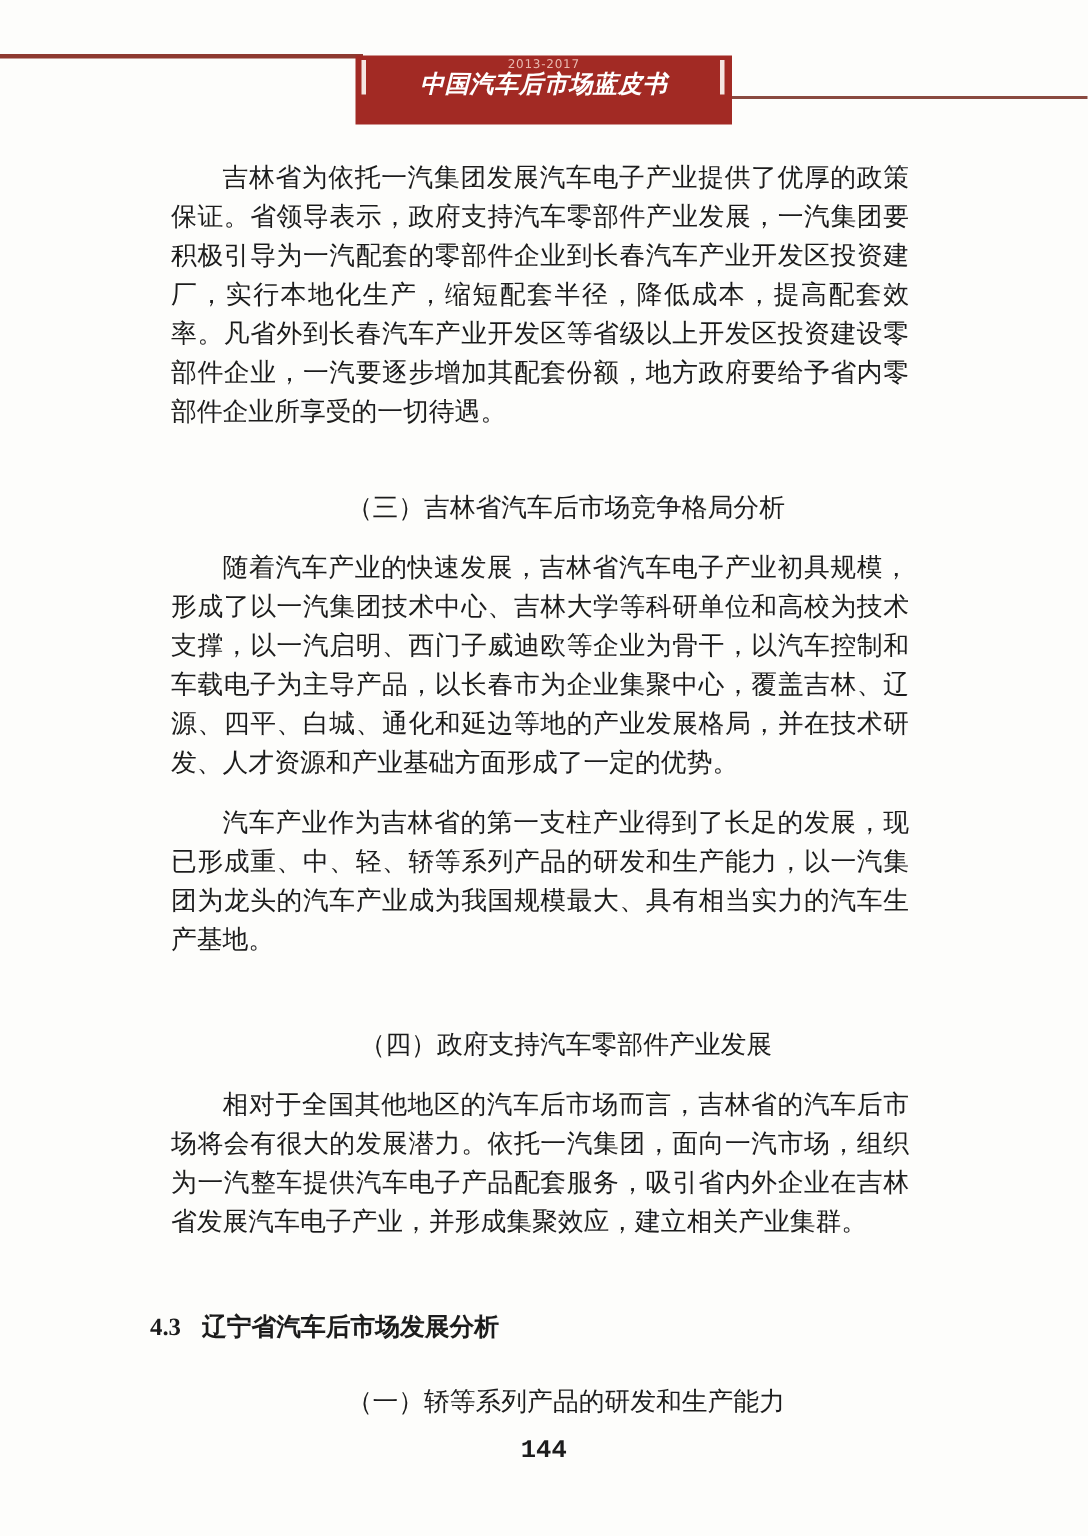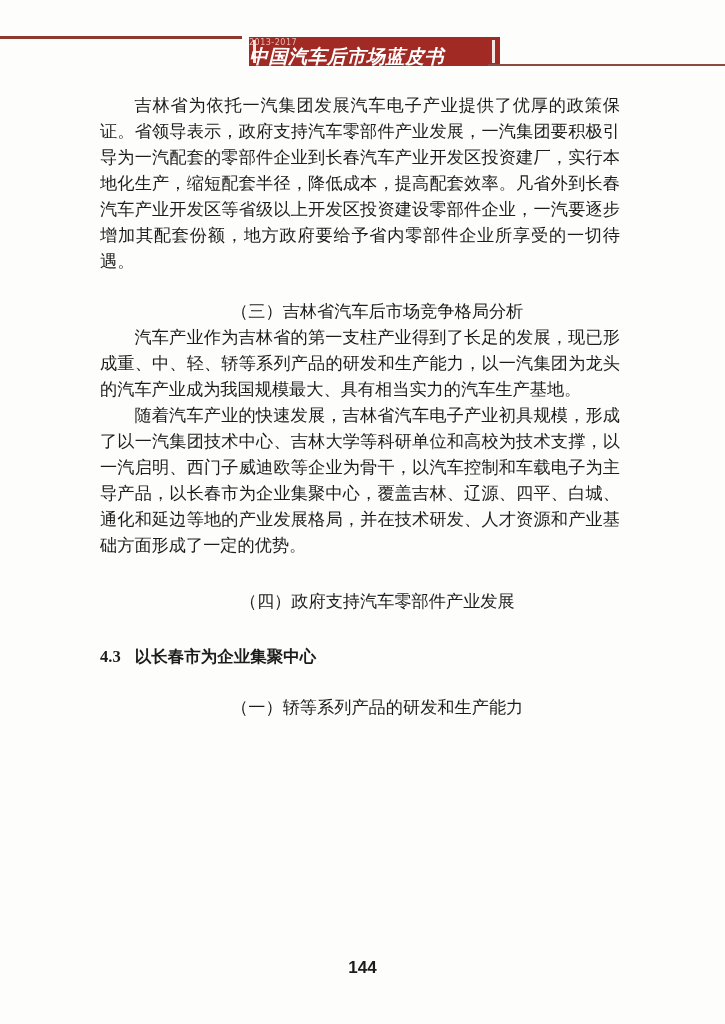--- a/index.html
+++ b/index.html
@@ -5,78 +5,79 @@
   html, body { margin: 0; padding: 0; }
   body {
     width: 725px; height: 1024px; position: relative; overflow: hidden;
     background: #fdfdfb;
     font-family: "DejaVu Serif", "Liberation Serif", serif;
     color: #1c1c1c;
   }
   .hdr-line-left { position: absolute; left: 0; top: 36px; width: 242px; height: 3px; background: #8e3a30; }
   .hdr-line-right { position: absolute; left: 488px; top: 64px; width: 237px; height: 2px; background: #8a4a40; }
   .hdr-box {
-    position: absolute; left: 249px; top: 37px; width: 251px; height: 29px;
-    background: #a22a24; color: #fff;
+    position: absolute; left: 237px; top: 37px; width: 251px; height: 46px;
+    background: #a22a24; text-align: center; color: #fff;
   }
   .hdr-bar { position: absolute; top: 3px; width: 3px; height: 23px; background: #f4e6e2; }
   .hdr-bar.l { left: 4px; }
   .hdr-bar.r { right: 5px; }
   .hdr-years {
     position: absolute; left: 0; right: 0; top: 1px;
     font-family: "DejaVu Sans", sans-serif; font-size: 8px; letter-spacing: 0.5px;
     color: #e9b9b0; line-height: 10px;
   }
   .hdr-title {
     position: absolute; left: 0; right: 0; top: 11px;
-    font-family: "DejaVu Sans", sans-serif; font-size: 19px; font-weight: bold; font-style: italic;
+    font-family: "DejaVu Sans", sans-serif; font-size: 16px; font-weight: bold; font-style: italic;
     letter-spacing: 0.5px; line-height: 16px; color: #fff;
   }
   .content { position: absolute; left: 100px; top: 92px; width: 520px; }
   p {
-    margin: 0; font-size: 17.2px; line-height: 26px; text-align: justify;
+    margin: 14px; font-size: 17.2px; line-height: 26px; text-align: justify;
     text-indent: 2em;
   }
   .sub { margin: 0; font-size: 17.2px; line-height: 26px; text-indent: 2em; text-align: center; }
   .gap-s { height: 24px; }
   .gap-m { height: 30px; }
   .sec-head {
     margin: 0; font-family: "DejaVu Sans", sans-serif; font-weight: bold;
     font-size: 16.5px; line-height: 26px;
   }
   .sec-num { font-family: "Liberation Serif", serif; font-weight: bold; margin-right: 14px; text-align: right; }
   b.num { font-family: "Liberation Serif", serif; font-weight: bold; }
   .pagenum {
     position: absolute; left: 0; width: 725px; top: 958px; text-align: center;
-    font-family: Liberation Sans, sans-serif; font-weight: bold; font-size: 17px;
+    font-family: Liberation Mono, monospace; font-weight: bold; font-size: 17px;
   }
 </style>
 </head>
 <body>
 
 <div>
   <div class="hdr-line-left"></div>
   <div class="hdr-box">
     <span class="hdr-bar l"></span>
     <span class="hdr-years">2013-2017</span>
     <span class="hdr-title">中国汽车后市场蓝皮书</span>
     <span class="hdr-bar r"></span>
   </div>
   <div class="hdr-line-right"></div>
 </div>
 
 <div class="content">
   <p>吉林省为依托一汽集团发展汽车电子产业提供了优厚的政策保证。省领导表示，政府支持汽车零部件产业发展，一汽集团要积极引导为一汽配套的零部件企业到长春汽车产业开发区投资建厂，实行本地化生产，缩短配套半径，降低成本，提高配套效率。凡省外到长春汽车产业开发区等省级以上开发区投资建设零部件企业，一汽要逐步增加其配套份额，地方政府要给予省内零部件企业所享受的一切待遇。</p>
   <div class="gap-s"></div>
   <div class="sub">（三）吉林省汽车后市场竞争格局分析</div>
+  <p>随着汽车产业的快速发展，吉林省汽车电子产业初具规模，形成了以一汽集团技术中心、吉林大学等科研单位和高校为技术支撑，以一汽启明、西门子威迪欧等企业为骨干，以汽车控制和车载电子为主导产品，以长春市为企业集聚中心，覆盖吉林、辽源、四平、白城、通化和延边等地的产业发展格局，并在技术研发、人才资源和产业基础方面形成了一定的优势。</p>
   <p>汽车产业作为吉林省的第一支柱产业得到了长足的发展，现已形成重、中、轻、轿等系列产品的研发和生产能力，以一汽集团为龙头的汽车产业成为我国规模最大、具有相当实力的汽车生产基地。</p>
-  <p>随着汽车产业的快速发展，吉林省汽车电子产业初具规模，形成了以一汽集团技术中心、吉林大学等科研单位和高校为技术支撑，以一汽启明、西门子威迪欧等企业为骨干，以汽车控制和车载电子为主导产品，以长春市为企业集聚中心，覆盖吉林、辽源、四平、白城、通化和延边等地的产业发展格局，并在技术研发、人才资源和产业基础方面形成了一定的优势。</p>
   <div class="gap-m"></div>
   <div class="sub">（四）政府支持汽车零部件产业发展</div>
+  <p>相对于全国其他地区的汽车后市场而言，吉林省的汽车后市场将会有很大的发展潜力。依托一汽集团，面向一汽市场，组织为一汽整车提供汽车电子产品配套服务，吸引省内外企业在吉林省发展汽车电子产业，并形成集聚效应，建立相关产业集群。</p>
   <div class="gap-m"></div>
   <div class="sec-head">
-    <span class="sec-num">4.3</span><span>以长春市为企业集聚中心</span>
+    <span class="sec-num">4.3</span><span>辽宁省汽车后市场发展分析</span>
   </div>
   <div class="gap-s"></div>
   <div class="sub">（一）轿等系列产品的研发和生产能力</div>
 </div>
 
 <div class="pagenum">144</div>
 
 </body></html>

